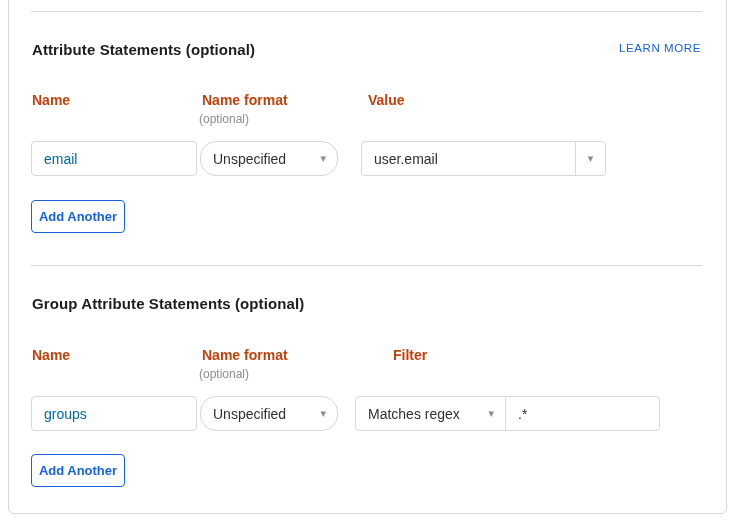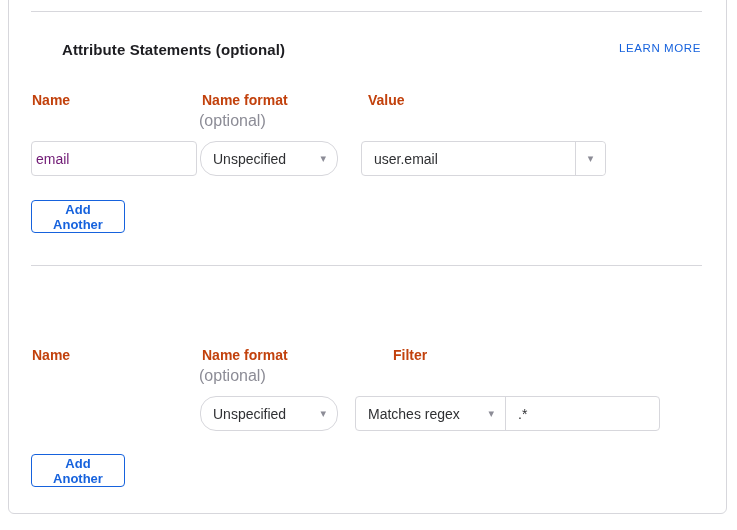--- a/index.html
+++ b/index.html
@@ -23,27 +23,27 @@
     color:#1d1d21;letter-spacing:0.1px;
   }
   .learn-more{
     position:absolute;right:36px;top:42px;font-size:11.5px;
     color:#1662dd;letter-spacing:0.6px;text-decoration:none;cursor:pointer;
   }
   .col-header{
     position:absolute;font-size:14px;font-weight:bold;color:#c2410c;
   }
   .optional-note{
-    position:absolute;font-size:16px;color:#8c8c96;
+    position:absolute;font-size:12px;color:#8c8c96;
   }
   .text-input{
     position:absolute;height:35px;box-sizing:border-box;
     border:1px solid #d7d7dc;border-radius:4px;background:#fff;
-    font-family:inherit;font-size:14px;color:#701a75;
-    padding:0 10px 0 4px;outline:none;
+    font-family:inherit;font-size:14px;color:#0369a1;
+    padding:0 10px 0 12px;outline:none;
   }
   .select{
     position:absolute;height:35px;box-sizing:border-box;
     border:1px solid #d7d7dc;border-radius:16px;background:#fff;
     display:flex;align-items:center;cursor:pointer;
   }
   .select .select-label{
     font-size:14px;color:#2f3033;padding-left:12px;flex:1;
     white-space:nowrap;overflow:hidden;
   }
@@ -72,32 +72,32 @@
     border-right:1px solid #d7d7dc;
   }
   .combo .combo-select .select-label{
     font-size:14px;color:#2f3033;padding-left:12px;white-space:nowrap;
   }
   .add-btn{
     position:absolute;left:31px;width:94px;height:33px;box-sizing:border-box;
     background:#fff;border:1px solid #1662dd;border-radius:4px;
     color:#1662dd;font-family:inherit;font-size:13px;font-weight:bold;
     cursor:pointer;display:flex;align-items:center;justify-content:center;
-    padding:11px;
+    padding:4px;
   }
 </style>
 </head>
 <body>
 
 <div class="stage">
   <div class="card"></div>
 
   <div class="hr hr-top"></div>
 
-  <div class="section-title" style="top:41px;margin-left:30px;">Attribute Statements (optional)</div>
+  <div class="section-title" style="top:41px;">Attribute Statements (optional)</div>
 
   <a class="learn-more">LEARN MORE</a>
 
   <div class="col-header" style="left:32px;top:92px;">Name</div>
   <div class="col-header" style="left:202px;top:92px;">Name format</div>
   <div class="col-header" style="left:368px;top:92px;">Value</div>
   <div class="optional-note" style="left:199px;top:112px;">(optional)</div>
 
   <input class="text-input" style="left: 31px; top: 141px; width: 166px;" value="email">
 
@@ -110,26 +110,28 @@
     <input class="combo-input" value="user.email" style="">
     <button class="combo-btn">
       <span class="arrow">▾</span>
     </button>
   </div>
 
   <button class="add-btn" style="top:200px;">Add Another</button>
 
   <div class="hr hr-mid"></div>
 
+  <div class="section-title" style="top:295px;">Group Attribute Statements (optional)</div>
 
   <div class="col-header" style="left:32px;top:347px;">Name</div>
   <div class="col-header" style="left:202px;top:347px;">Name format</div>
   <div class="col-header" style="left:365px;top:347px;padding-left:28px;">Filter</div>
   <div class="optional-note" style="left:199px;top:367px;">(optional)</div>
 
+  <input class="text-input" style="left: 31px; top: 396px; width: 166px;" value="groups">
 
   <div class="select" style="left:200px;top:396px;width:138px;">
     <span class="select-label">Unspecified</span>
     <span class="arrow">▾</span>
   </div>
 
   <div class="combo" style="left:355px;top:396px;width:305px;">
     <div class="combo-select" style="width:150px;box-sizing:border-box;">
       <span class="select-label" style="flex:1;">Matches regex</span>
       <span class="arrow">▾</span>

